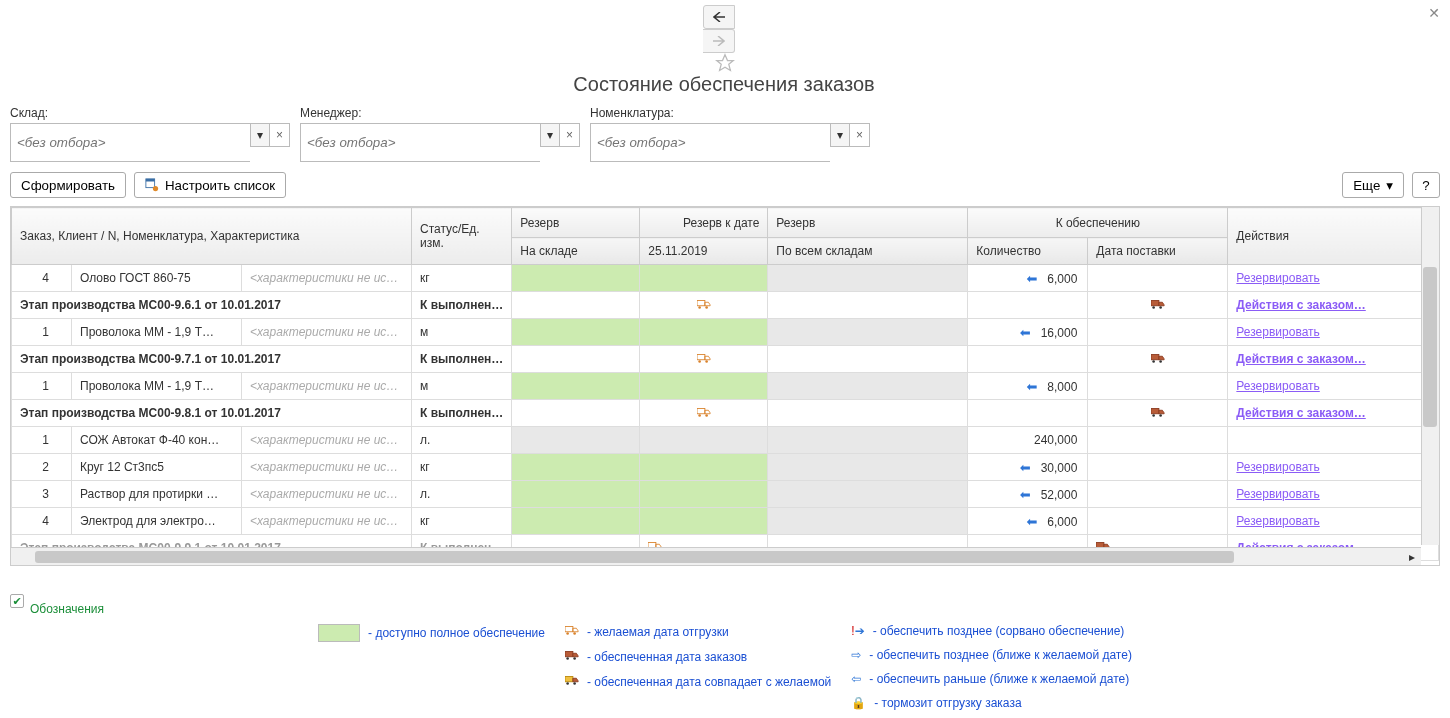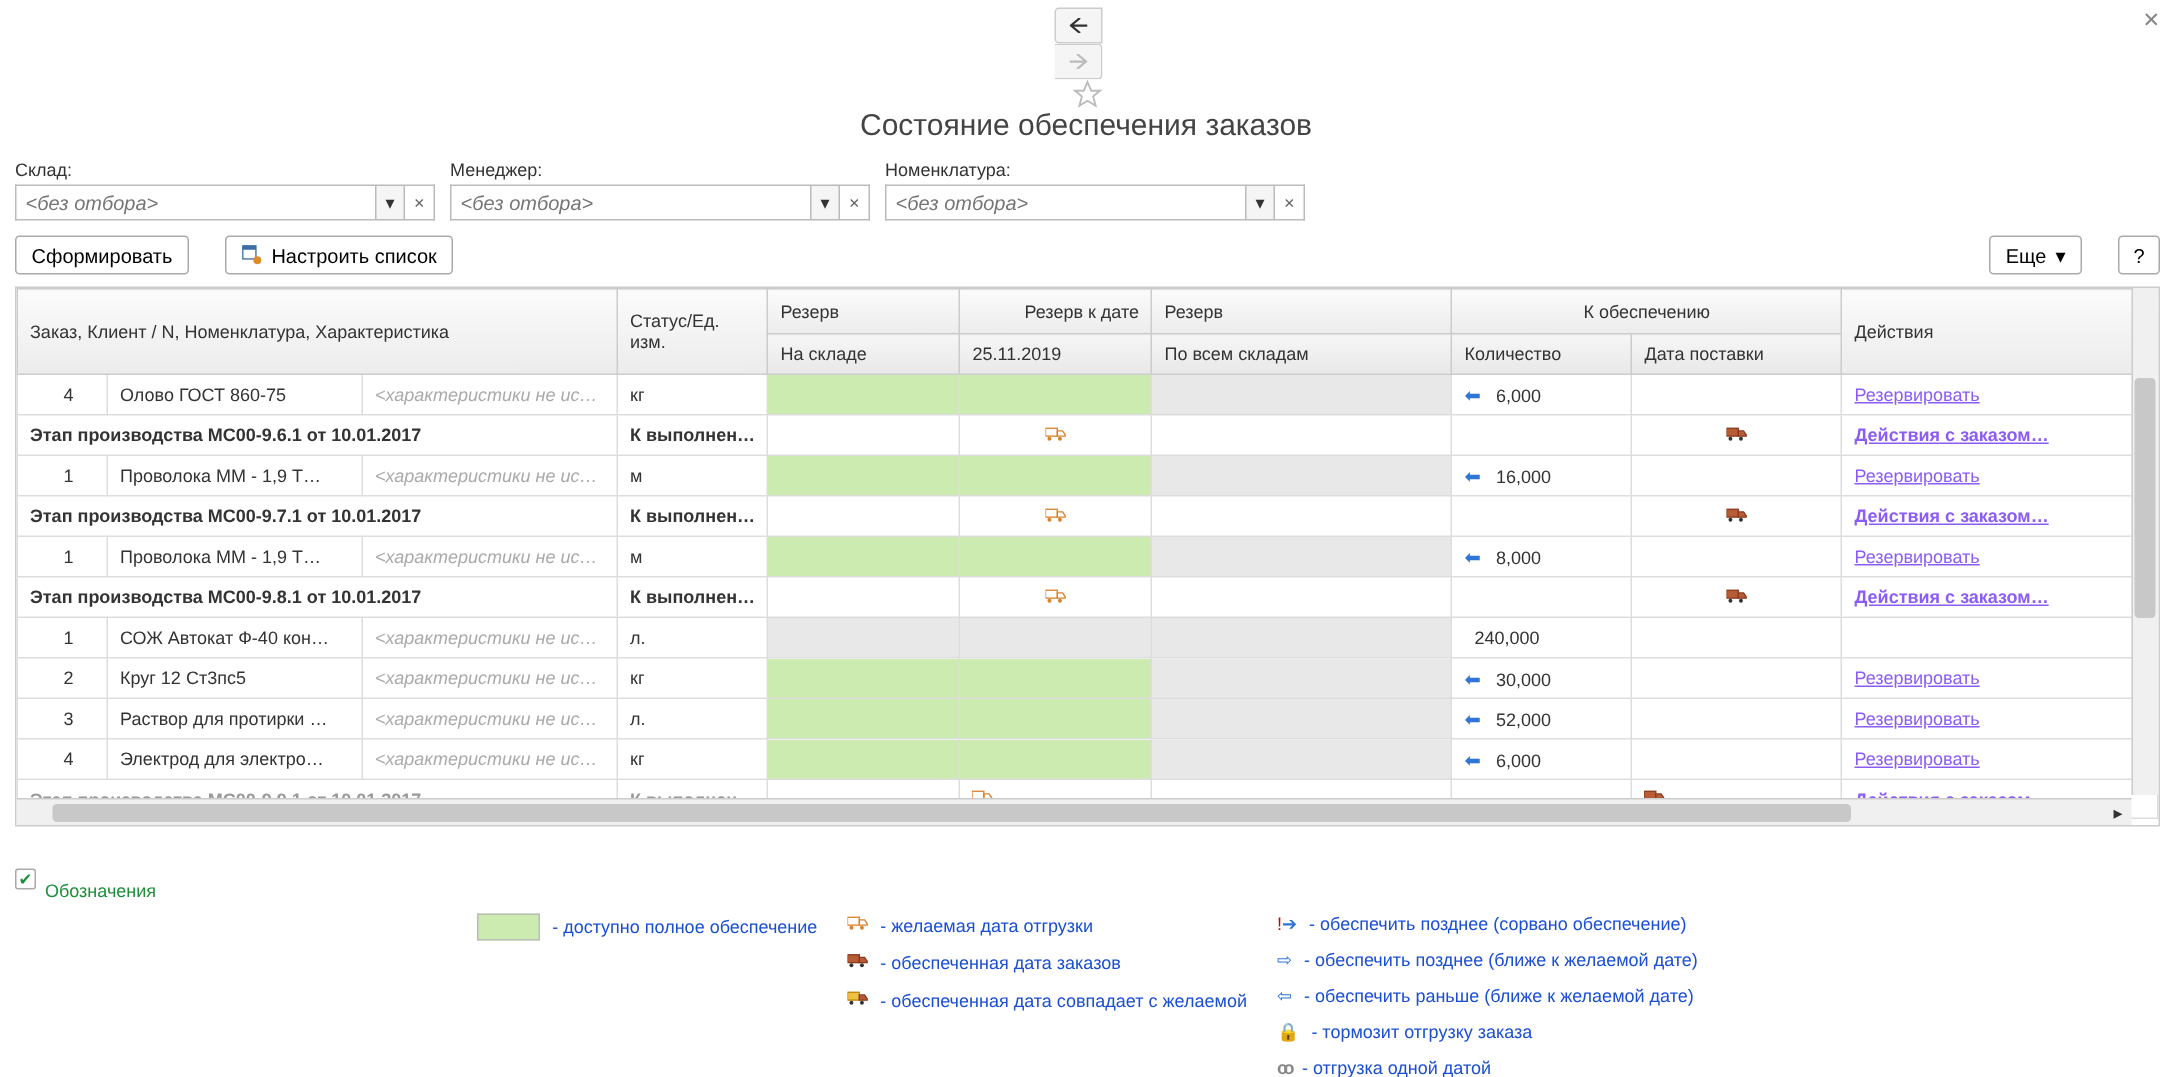--- a/index.html
+++ b/index.html
@@ -53,21 +53,21 @@
 
     .filters {
       display: flex;
       gap: 10px;
       padding: 2px 10px 4px 10px;
     }
     .filter-field { display: flex; flex-direction: column; }
     .filter-field label { margin-bottom: 3px; color: #333; }
     .field-row { display: flex; }
     .field-row input {
-      height: 24px;
+      height: 39px;
       border: 1px solid #bbb;
       border-right: none;
       padding: 0 6px;
       color: #999;
       font-style: italic;
       background: #fff;
     }
     .field-row .combo {
       width: 20px; height: 24px;
       border: 1px solid #bbb;
@@ -84,21 +84,21 @@
       display: inline-flex;
       align-items: center;
       justify-content: center;
       font-size: 12px;
       color: #666;
     }
 
     .toolbar {
       display: flex;
       padding: 6px 10px 8px 10px;
-      gap: 24px;
+      gap: 8px;
     }
     .toolbar .spacer { flex: 1; }
     .btn {
       height: 26px;
       padding: 0 10px;
       background: #fff;
       border: 1px solid #aaa;
       border-radius: 3px;
       display: inline-flex;
       align-items: center;
@@ -129,21 +129,21 @@
     tbody td { border: 1px solid #ddd; padding: 5px 8px; height: 27px; white-space: nowrap; overflow: hidden; }
     .scroll-stub { position: absolute; right: 0; top: 0; width: 18px; bottom: 20px; background: #f0f0f0; border-left: 1px solid #ccc; }
     .scroll-thumb-v { position: absolute; right: 2px; top: 60px; width: 14px; height: 160px; background: #c8c8c8; border-radius: 3px; }
     .scroll-h { position: absolute; left: 0; right: 18px; bottom: 0; height: 18px; background: #f0f0f0; border-top: 1px solid #ccc; }
     .scroll-thumb-h { position: absolute; left: 24px; top: 3px; height: 12px; width: 85%; background: #c8c8c8; border-radius: 3px; }
     .scroll-arrow-r { position: absolute; right: 2px; top: 2px; width: 14px; height: 14px; display:flex; align-items:center; justify-content:center; }
 
     .group-row td { background: #fff; font-weight: bold; }
     .num-col { text-align: right; padding-right: 22px; width: 60px; }
     .char-col { color: #aaa; font-style: italic; }
-    .qty-col { text-align: left; padding-right: 10px; }
+    .qty-col { text-align: right; padding-right: 10px; }
     .green-cell { background: #ccebb0; }
     .grey-cell { background: #e8e8e8; }
     .link { color: #8b5cf6; text-decoration: underline; cursor: pointer; }
     .bold-link { font-weight: bold; text-decoration: underline; }
     .arrow-left-blue { color: #2e75d6; font-size: 13px; }
     .truck { width: 14px; height: 12px; display: inline-block; }
 
     .legend-wrap { padding: 20px 10px 10px 10px; }
     .legend-header { display: flex; align-items: center; gap: 6px; margin-bottom: 8px; }
     .legend-header .chk {

